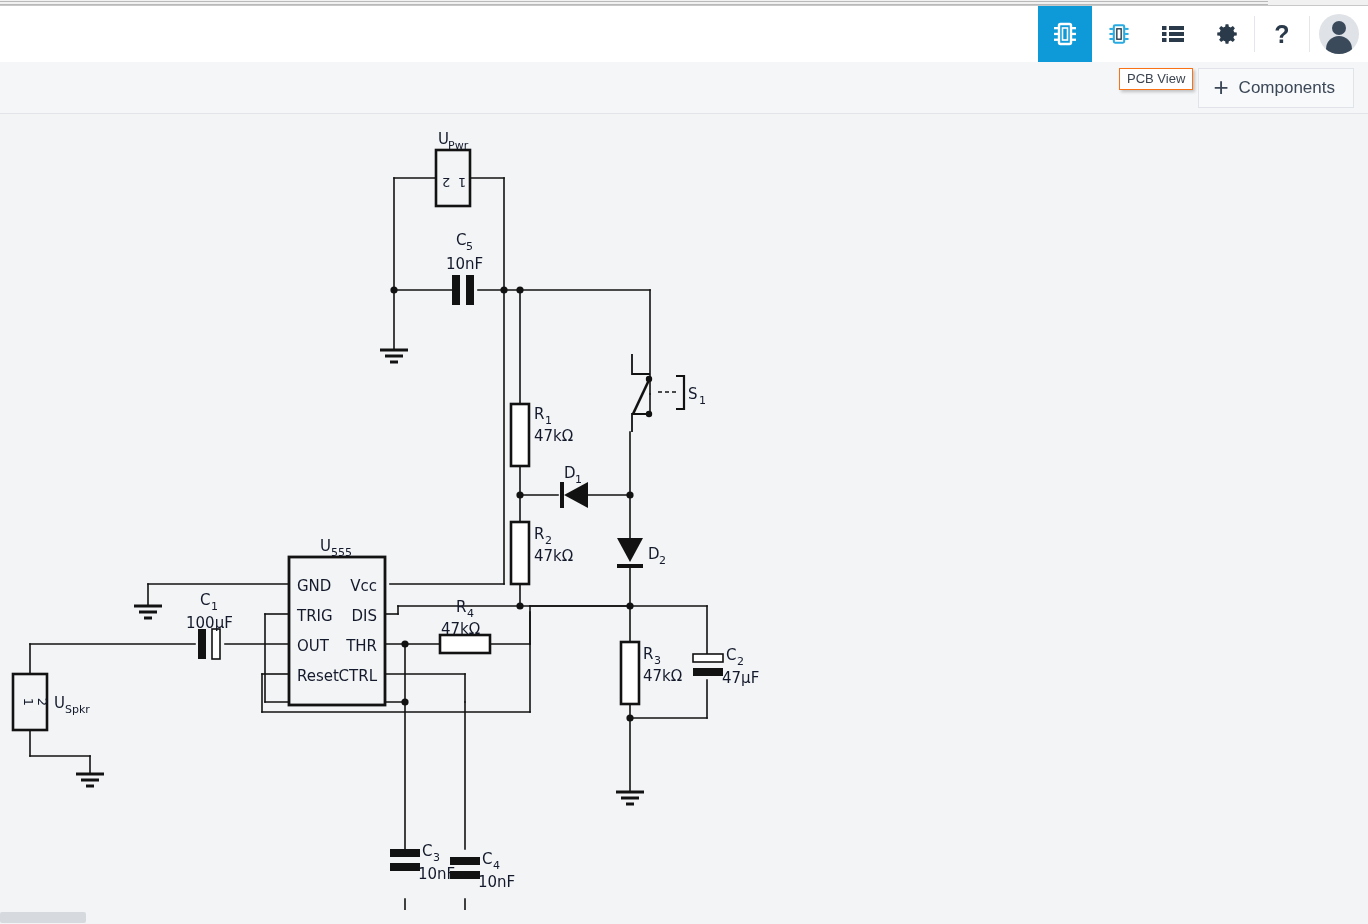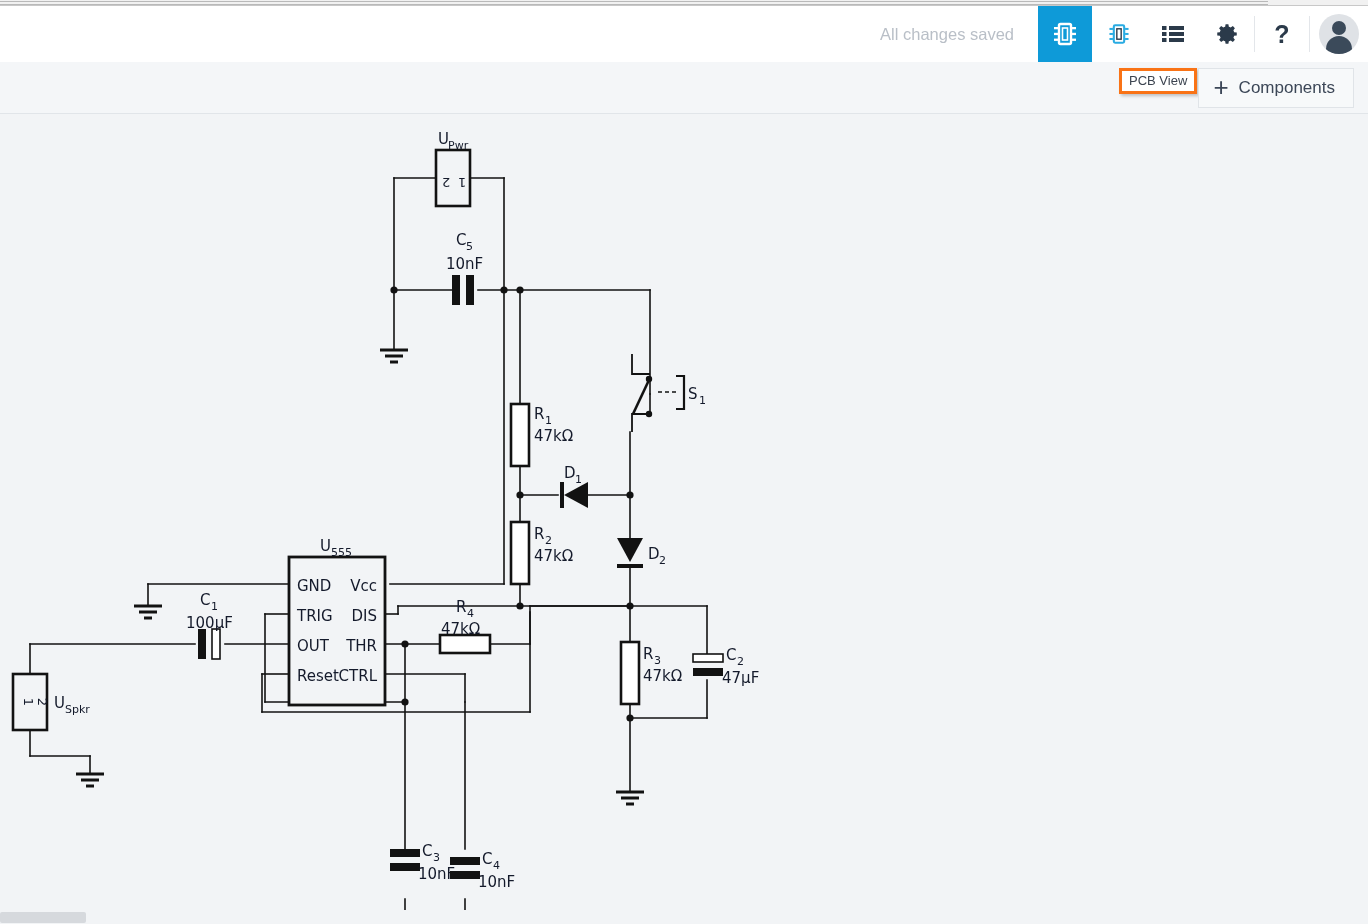--- a/index.html
+++ b/index.html
@@ -74,21 +74,21 @@
   
   #secondbar {
     position: absolute; top: 62px; left: 0;
     width: 1368px; height: 52px;
     background: #f4f6f8;
     border-bottom: 1px solid #e1e5e9;
   }
   #tooltip-pcb {
     position: absolute; left: 1119px; top: 68px;
     background: #ffffff;
-    border: 3px solid #f97316;
+    border: 1px solid #f97316;
     padding: 2px 7px 3px 7px;
     font-size: 13px;
     color: #3c4450;
     box-shadow: 2px 2px 3px rgba(0,0,0,.22);
     white-space: nowrap;
   }
   #components-btn {
     position: absolute; right: 14px; top: 68px;
     height: 40px;
     display: flex; align-items: center; gap: 10px;
@@ -132,21 +132,20 @@
 </head>
 <body>
 
 <div id="browser-sliver">
   <div class="line l1"></div>
   <div class="line l2"></div>
 </div>
 
 <div id="topbar">
 
-  <div id="save-status">All changes saved</div>
 
   <div class="tb-btn active">
     <svg width="30" height="30" viewBox="0 0 30 30">
       <rect x="9" y="5" width="12" height="20" rx="1.5" fill="none" stroke="#ffffff" stroke-width="2.4"></rect>
       <rect x="12.5" y="9" width="5" height="12" fill="none" stroke="#ffffff" stroke-width="1.6"></rect>
       <g fill="#ffffff">
         <rect x="4" y="8" width="4" height="2.3"></rect>
           <rect x="4" y="13.8" width="4" height="2.3"></rect>
           <rect x="4" y="19.6" width="4" height="2.3"></rect>
         <rect x="22" y="8" width="4" height="2.3"></rect>

